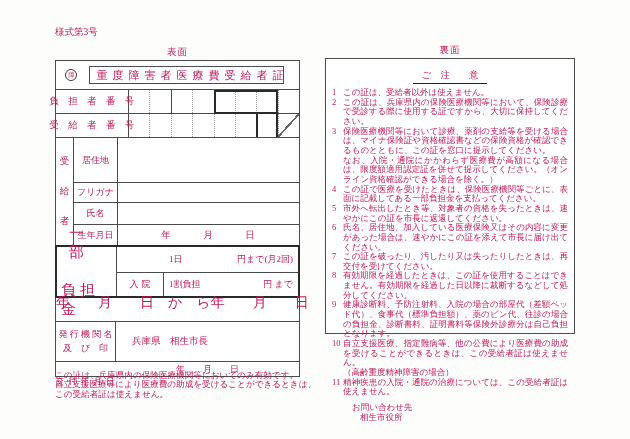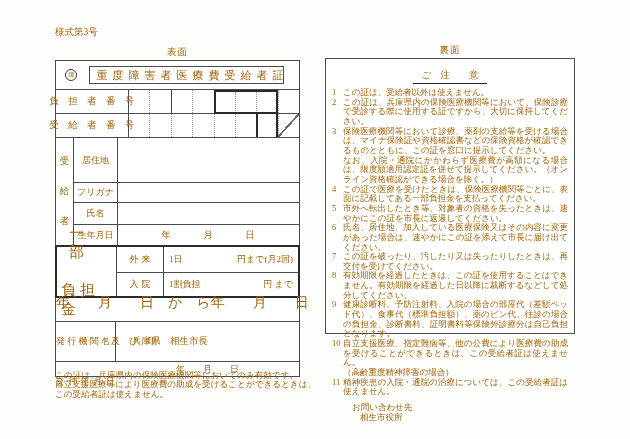--- a/index.html
+++ b/index.html
@@ -1,19 +1,19 @@
 <!DOCTYPE html>
 <html><head>
 <meta charset="utf-8">
 <style>
   * { margin:0; padding:0; box-sizing:border-box; }
   html,body { background:#e8e8e8; }
   .page {
     position:relative; width:630px; height:439px; background:#fdfdfc;
-    font-family:"Liberation Serif","DejaVu Serif",serif; color:#a16207;
+    font-family:"Liberation Serif","DejaVu Serif",serif; color:#be185d;
     overflow:hidden;
   }
   .form-number { position:absolute; left:55px; top:26px; font-size:9.5px; }
   .side-label { position:absolute; font-size:9.5px; text-align:center; letter-spacing:1px; }
   .side-label.front { left:55px; top:46px; width:245px; }
   .side-label.back  { left:325px; top:44px; width:250px; }
 
   
   .front-table { position:absolute; left:55px; top:60px; width:245px; border:1px solid #4b4b4b; background:#fff; }
   .row { border-top:1px solid #4b4b4b; }
@@ -62,22 +62,22 @@
                font-size:9px; padding:0 5px; }
   .copay-sub.bt2, .copay-val.bt2 { border-top:1px solid #4b4b4b; }
 
   .validity-row { display:flex; height:23px; border-top:none; }
   .validity-row .lab { width:60px; border-right:1px solid #4b4b4b; display:flex; align-items:center;
                        justify-content:center; font-size:9px; letter-spacing:2px; padding-left:2px; }
   .validity-row .val { flex:1; display:flex; flex-direction:row; justify-content:space-between;
                        text-align:center; font-size:14px; line-height:10.5px; white-space:pre; }
 
   .issuer-row { display:flex; height:40px; }
-  .issuer-row .lab { width:60px; border-right:1px solid #4b4b4b; display:flex; 
-                     justify-content:flex-start; align-items:center; gap:1px; font-size:9px; white-space:nowrap; }
+  .issuer-row .lab { width:60px; border-right:1px solid #4b4b4b; display:flex; flex-direction:column;
+                     justify-content:center; align-items:center; gap:1px; font-size:9px; white-space:nowrap; }
   .issuer-row .val { flex:1; display:flex; align-items:center; padding-left:16px; font-size:9.5px; white-space:pre; }
 
   .issue-date-row { display:flex; height:15px; }
   .issue-date-row .lab { width:60px; border-right:1px solid #4b4b4b; display:flex; align-items:center;
                          justify-content:center; font-size:8.5px; letter-spacing:1px; white-space:nowrap;margin-top:20px; }
   .issue-date-row .val { flex:1; display:flex; align-items:center; justify-content:center;
                          font-size:9px; white-space:pre; }
 
   .footnotes { position:absolute; left:55px; top:371px; width:262px; font-size:8.6px; line-height:9.4px; }
 
@@ -157,21 +157,20 @@
       <div class="mid-content bt"></div>
       <div class="mid-label bt">生年月日</div>
       <div class="mid-content bt center">年　　　月　　　日</div>
     </div>
 
     <div class="copay-box">
       <div class="copay-label">
         <span class="l1">一部</span>
         <span class="l2">負担金</span>
       </div>
-      <div class="copay-sub">外来</div>
       <div class="copay-val">
         <span>1日</span>
         <span>円まで(月2回)</span>
       </div>
       <div class="copay-sub bt2">入院</div>
       <div class="copay-val bt2">
         <span>1割負担</span>
         <span>円 まで</span>
       </div>
     </div>

